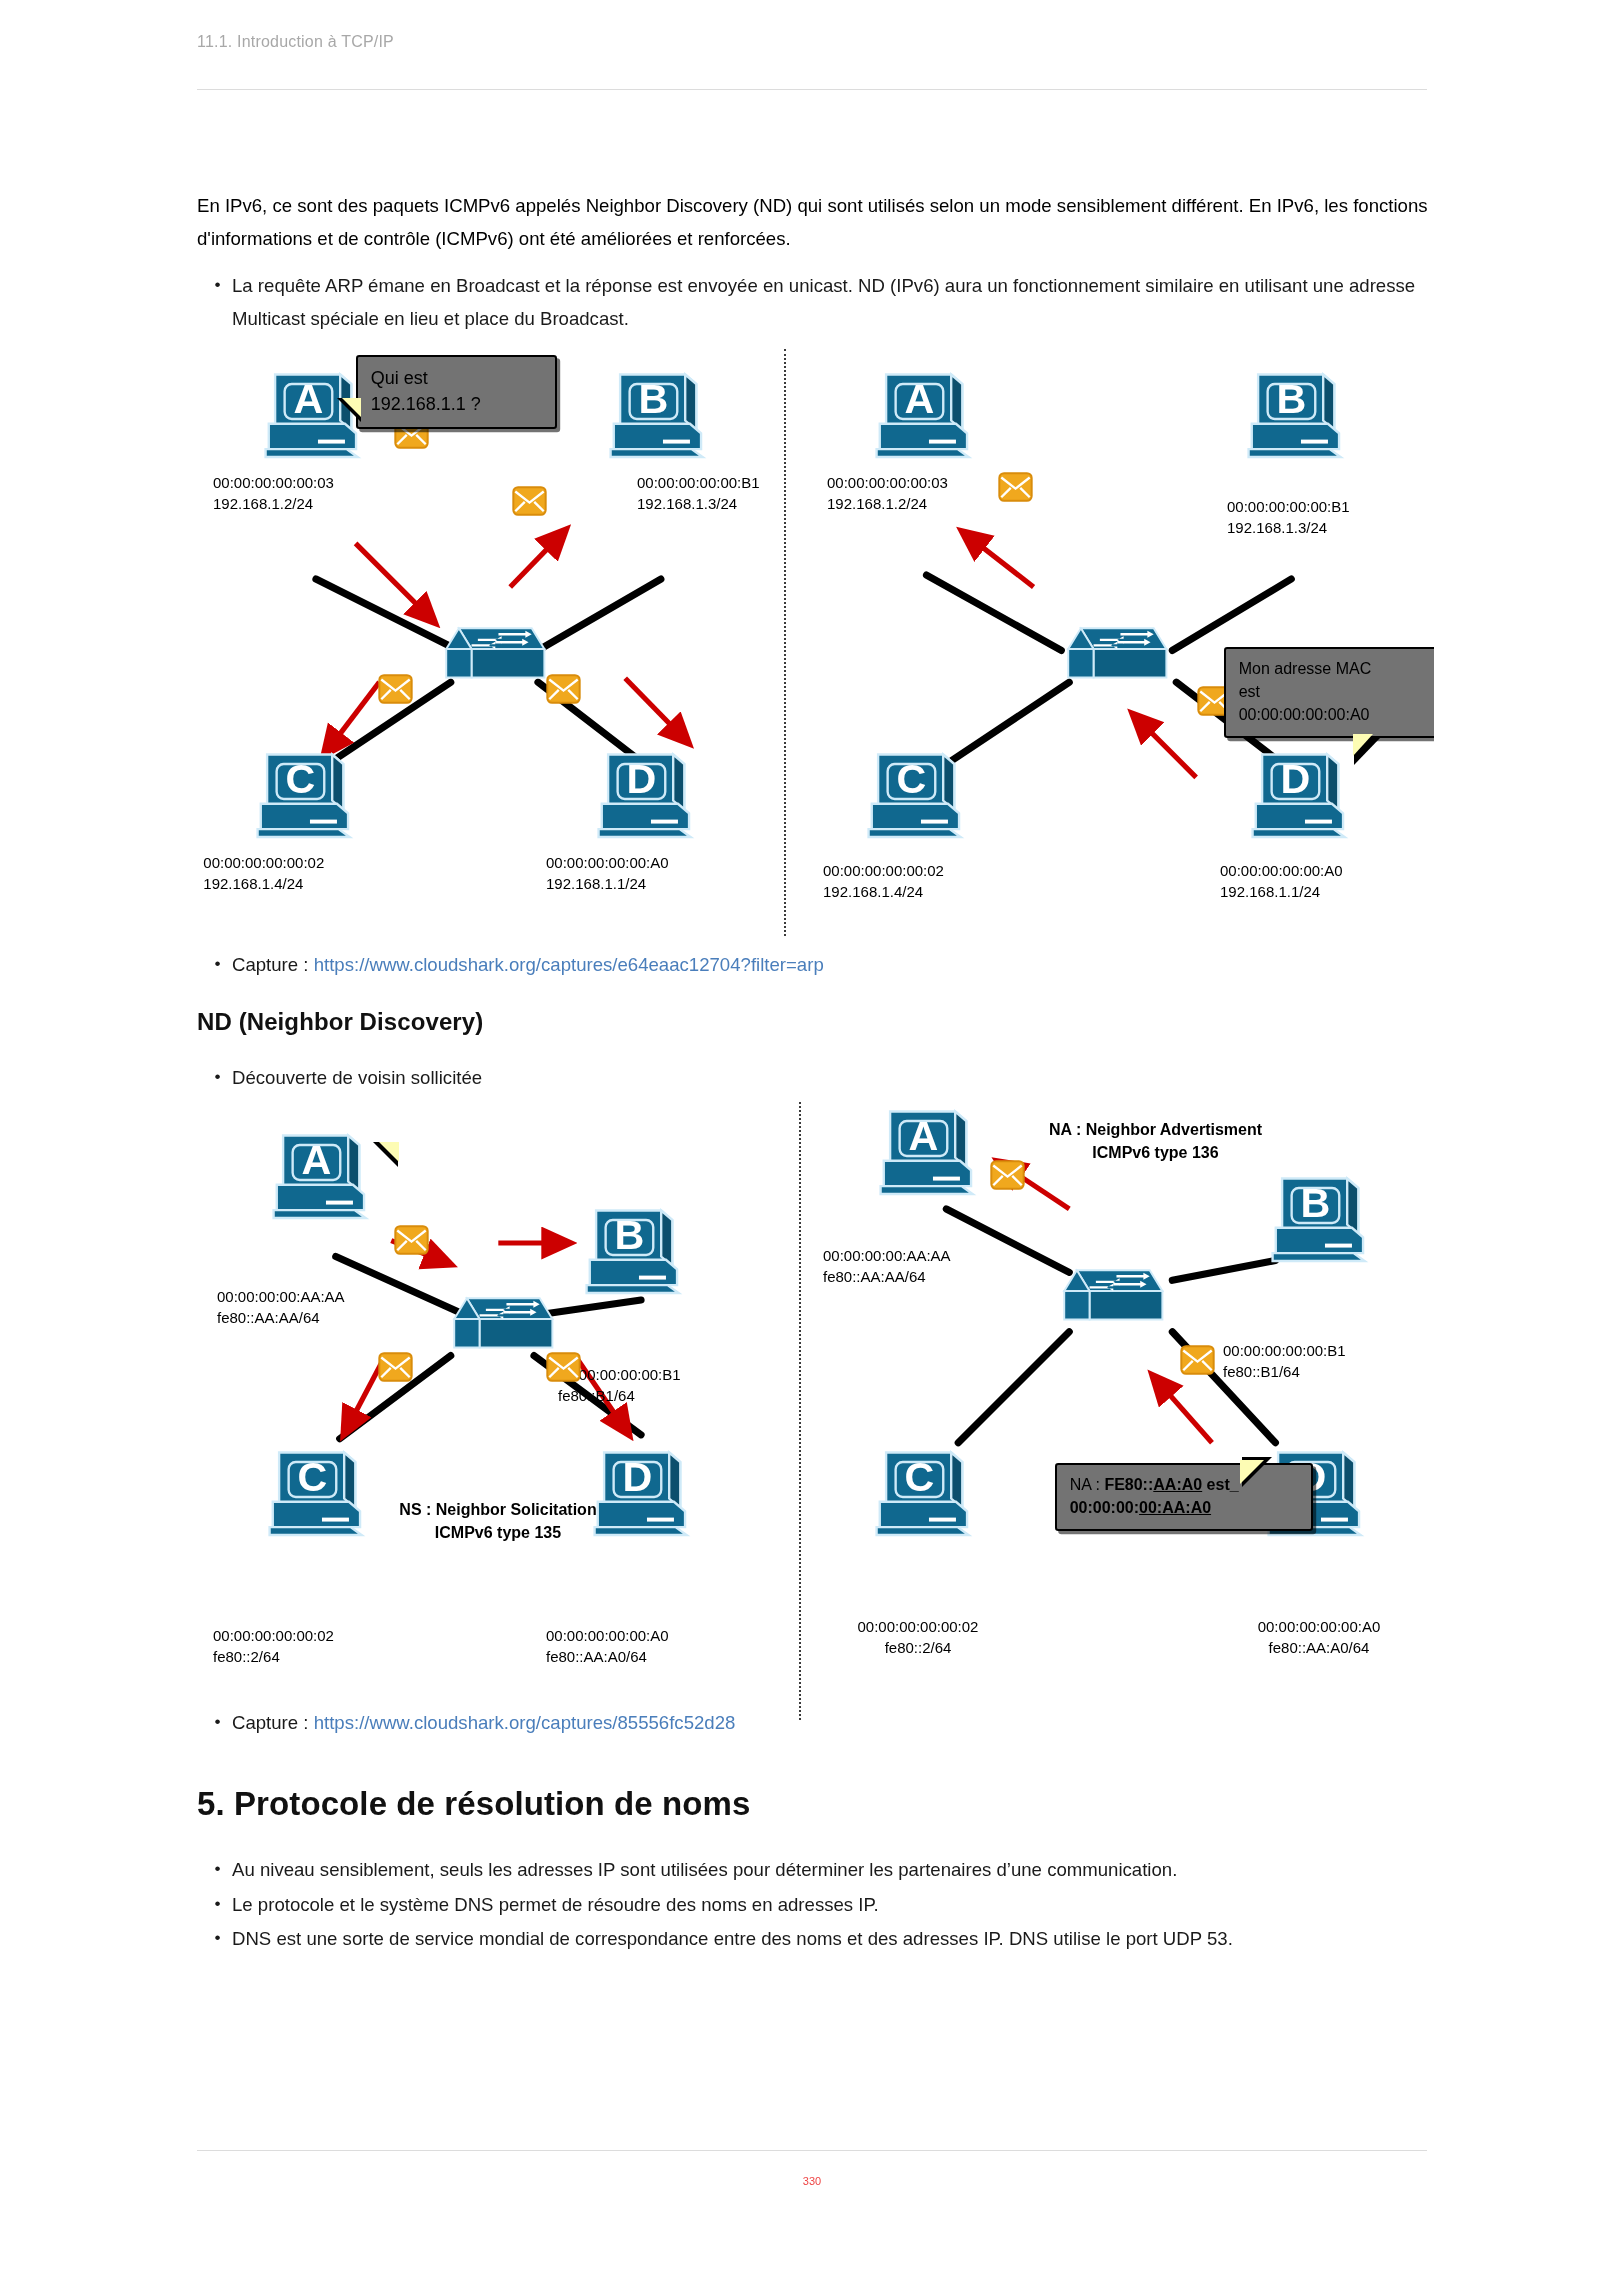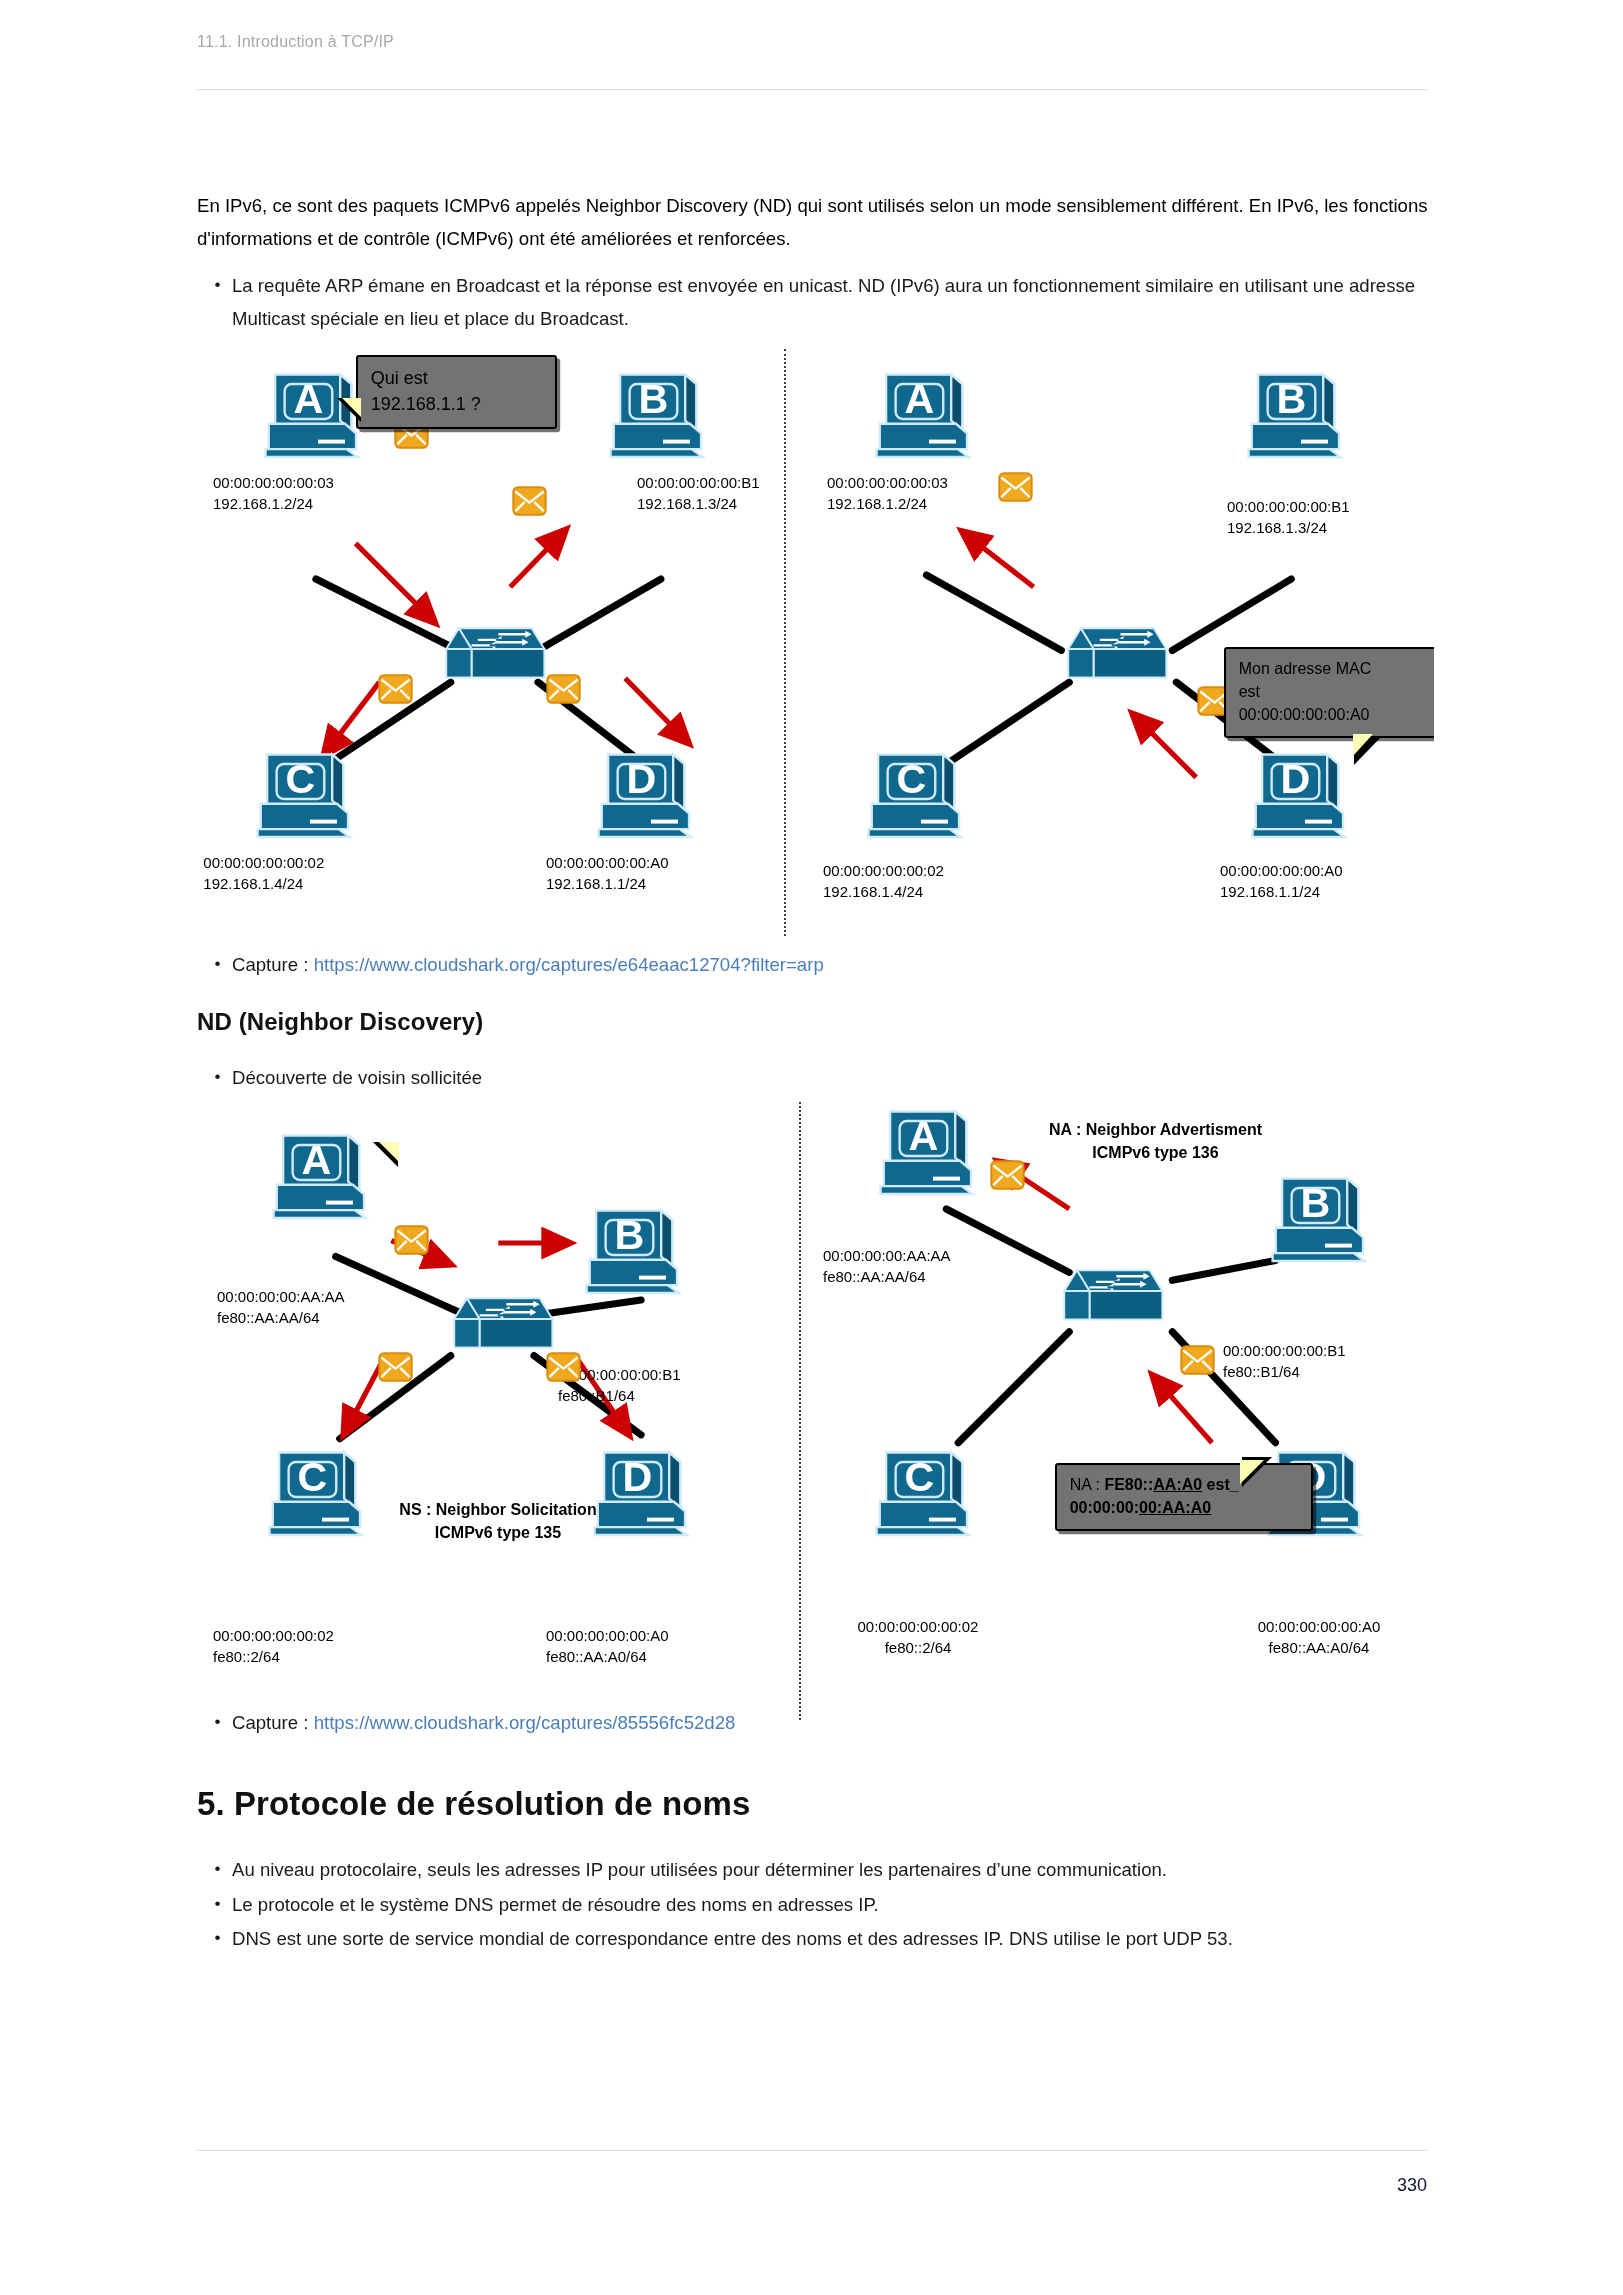--- a/index.html
+++ b/index.html
@@ -40,23 +40,23 @@
     top: 2150px;
     width: 1230px;
     height: 0.8px;
     background: #dcdcdc;
   }
   .page-number {
     position: absolute;
     left: 197px;
     top: 2175px;
     width: 1230px;
-    text-align: right;
-    font-size: 18px;
-    color: #0f172a;
+    text-align: center;
+    font-size: 11px;
+    color: #ef4444;
   }
 
   
   .para {
     position: absolute;
     font-size: 18.6px;
     line-height: 33px;
     color: #000000;
   }
   ul.bullets {
@@ -736,20 +736,20 @@
        border-left:24px solid #fdfcb4;"></div>
 </div>
 
 <ul class="bullets" style="left:197px; top:1706px; width:1237px;">
   <li><span>Capture : </span><span class="link">https://www.cloudshark.org/captures/85556fc52d28</span></li>
 </ul>
 
 <h1 class="section-heading" style="left:197px; top:1785px;">5. Protocole de résolution de noms</h1>
 
 <ul class="bullets" style="left:197px; top:1853px; width:1237px;">
-  <li>Au niveau protocolaire, seuls les adresses IP pour utilisées pour déterminer les partenaires d’une communication.</li>
+  <li>Au niveau sensiblement, seuls les adresses IP sont utilisées pour déterminer les partenaires d’une communication.</li>
   <li>Le protocole et le système DNS permet de résoudre des noms en adresses IP.</li>
   <li>DNS est une sorte de service mondial de correspondance entre des noms et des adresses IP. DNS utilise le port UDP 53.</li>
 </ul>
 
 <div class="footer-rule"></div>
 <div class="page-number">330</div>
 
 
 </body></html>

